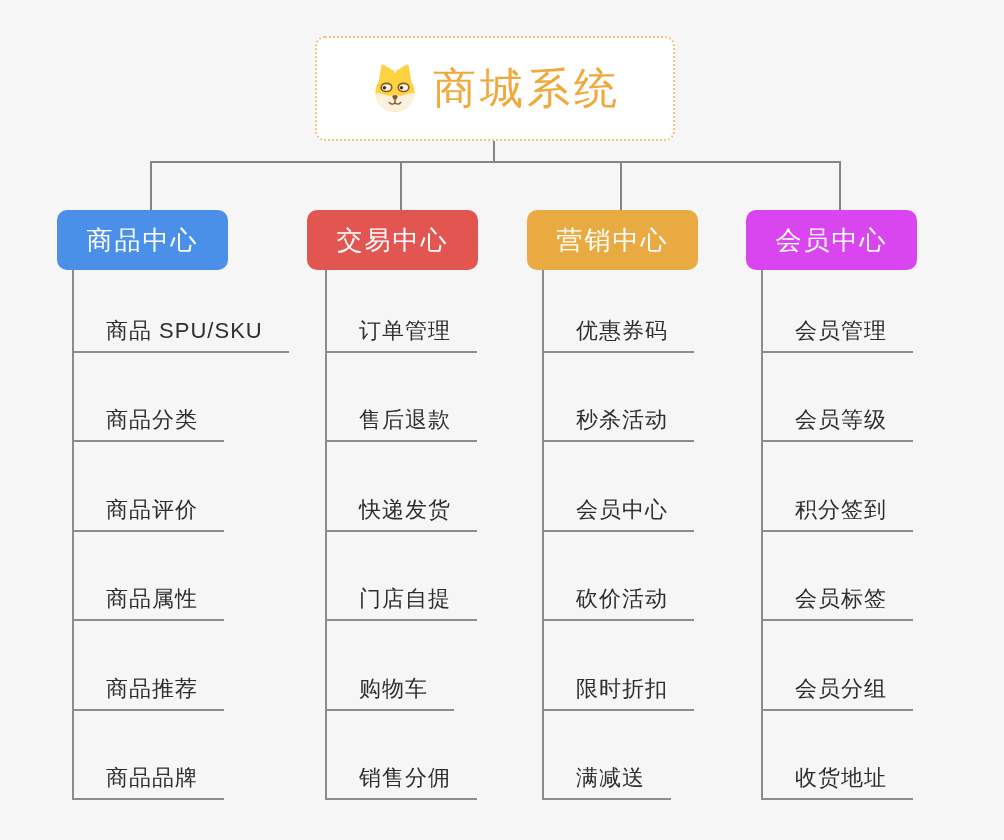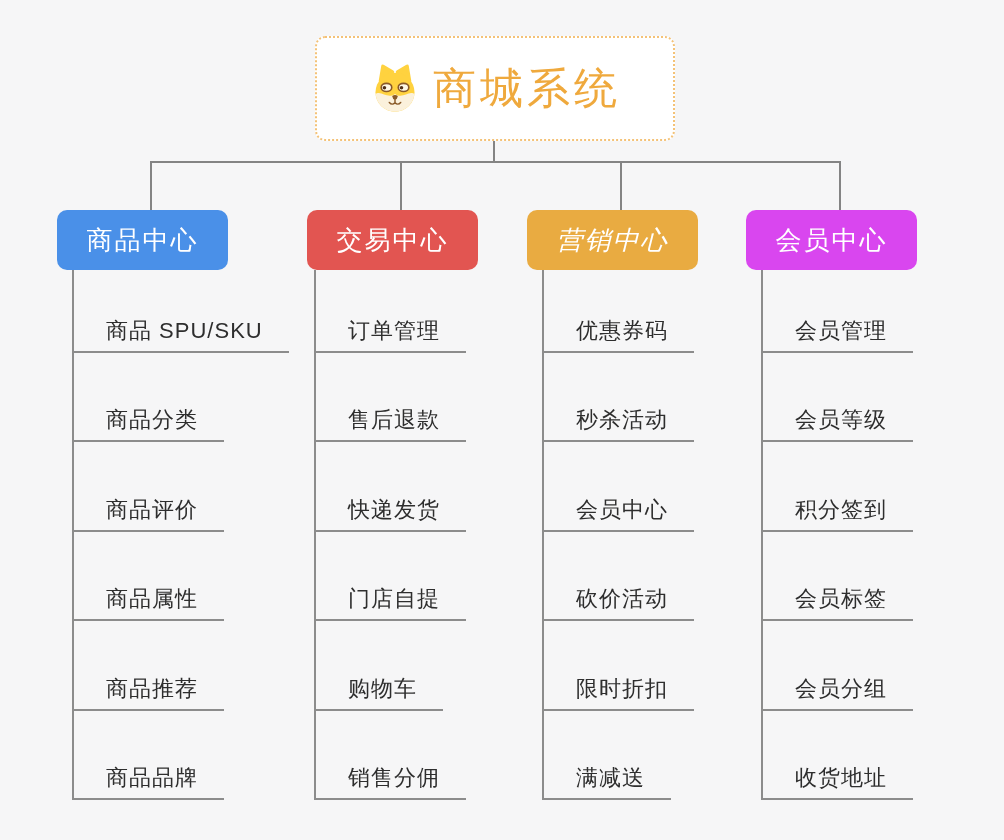--- a/index.html
+++ b/index.html
@@ -111,30 +111,30 @@
         <div class="child-topic" style="top: 48px;">商品 SPU/SKU</div>
         <div class="child-topic" style="top: 137.4px;">商品分类</div>
         <div class="child-topic" style="top: 226.8px;">商品评价</div>
         <div class="child-topic" style="top: 316.2px;">商品属性</div>
         <div class="child-topic" style="top: 405.6px;">商品推荐</div>
         <div class="child-topic" style="top: 495px;">商品品牌</div>
       </div>
       <div class="branch-node" style="left: 307px; background: rgb(226, 85, 81);">
         <span class="branch-label">交易中心</span>
       </div>
-      <div class="column" style="left: 314px; padding-left: 14px;">
+      <div class="column" style="left: 325px; padding-left: 14px;">
         <div class="trunk" style="height: 530px;"></div>
         <div class="child-topic" style="top: 48px;">订单管理</div>
         <div class="child-topic" style="top: 137.4px;">售后退款</div>
         <div class="child-topic" style="top: 226.8px;">快递发货</div>
         <div class="child-topic" style="top: 316.2px;">门店自提</div>
         <div class="child-topic" style="top: 495px;">销售分佣</div>
         <div class="child-topic" style="top: 405.6px;">购物车</div>
       </div>
-      <div class="branch-node" style="left: 527px; background: rgb(233, 171, 65); font-style: italic;">
+      <div class="branch-node" style="left: 527px; background: rgb(233, 171, 65);">
         <span class="branch-label">营销中心</span>
       </div>
       <div class="column" style="left: 542px;">
         <div class="trunk" style="height: 530px;"></div>
         <div class="child-topic" style="top: 48px;">优惠券码</div>
         <div class="child-topic" style="top: 137.4px;">秒杀活动</div>
         <div class="child-topic" style="top: 226.8px;">会员中心</div>
         <div class="child-topic" style="top: 316.2px;">砍价活动</div>
         <div class="child-topic" style="top: 405.6px;">限时折扣</div>
         <div class="child-topic" style="top: 495px;">满减送</div>

